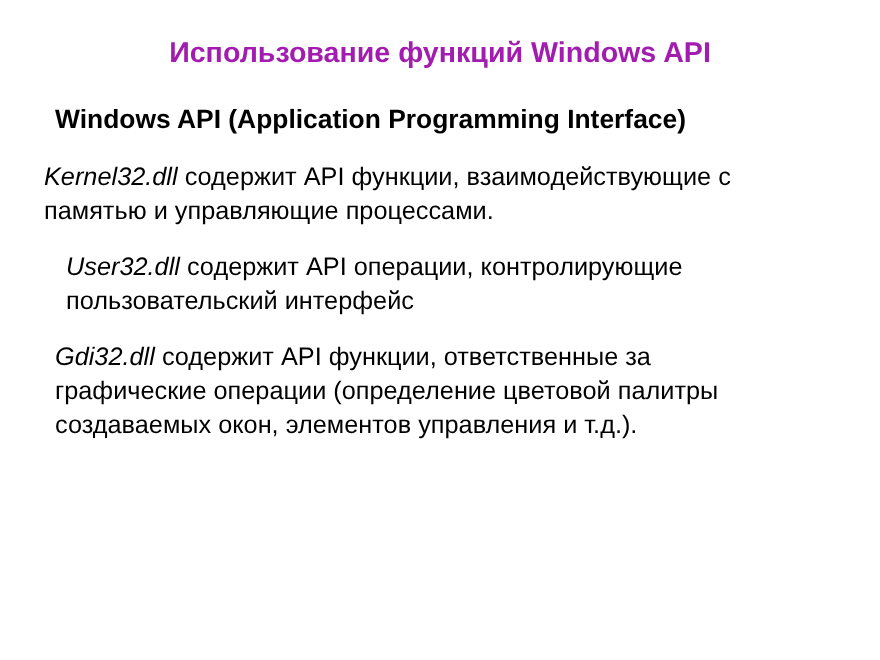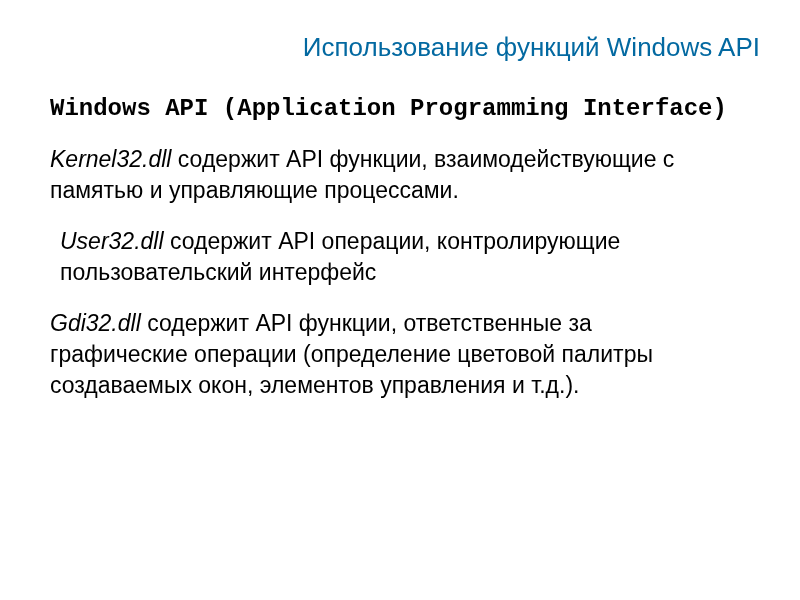--- a/index.html
+++ b/index.html
@@ -10,41 +10,39 @@
     body {
       width: 800px;
       height: 600px;
       background: #ffffff;
       font-family: Arial, sans-serif;
       color: #000000;
       padding: 20px 40px 20px 40px;
       overflow: hidden;
     }
     .title {
-      text-align: right;
-      color: #0369a1;
+      text-align: center;
+      color: #a21caf;
       font-size: 26px;
-      font-weight: normal;
+      font-weight: bold;
       line-height: 1.35;
       margin-top: 10px;
       margin-bottom: 30px;
     }
     .section-heading {
       font-size: 24px;
       font-weight: bold;
       color: #000000;
       margin-left: 10px;
       margin-bottom: 22px;
-      font-family: Liberation Mono, monospace;
     }
     .paragraph {
       font-size: 23px;
       color: #000000;
       line-height: 1.35;
-      margin-left: 10px;
       margin-bottom: 20px;
       padding-right: 30px;
     }
     .p2 {
       margin-left: 20px;
     }
     .p3 {
       margin-left: 10px;
     }
     .italic-term {

